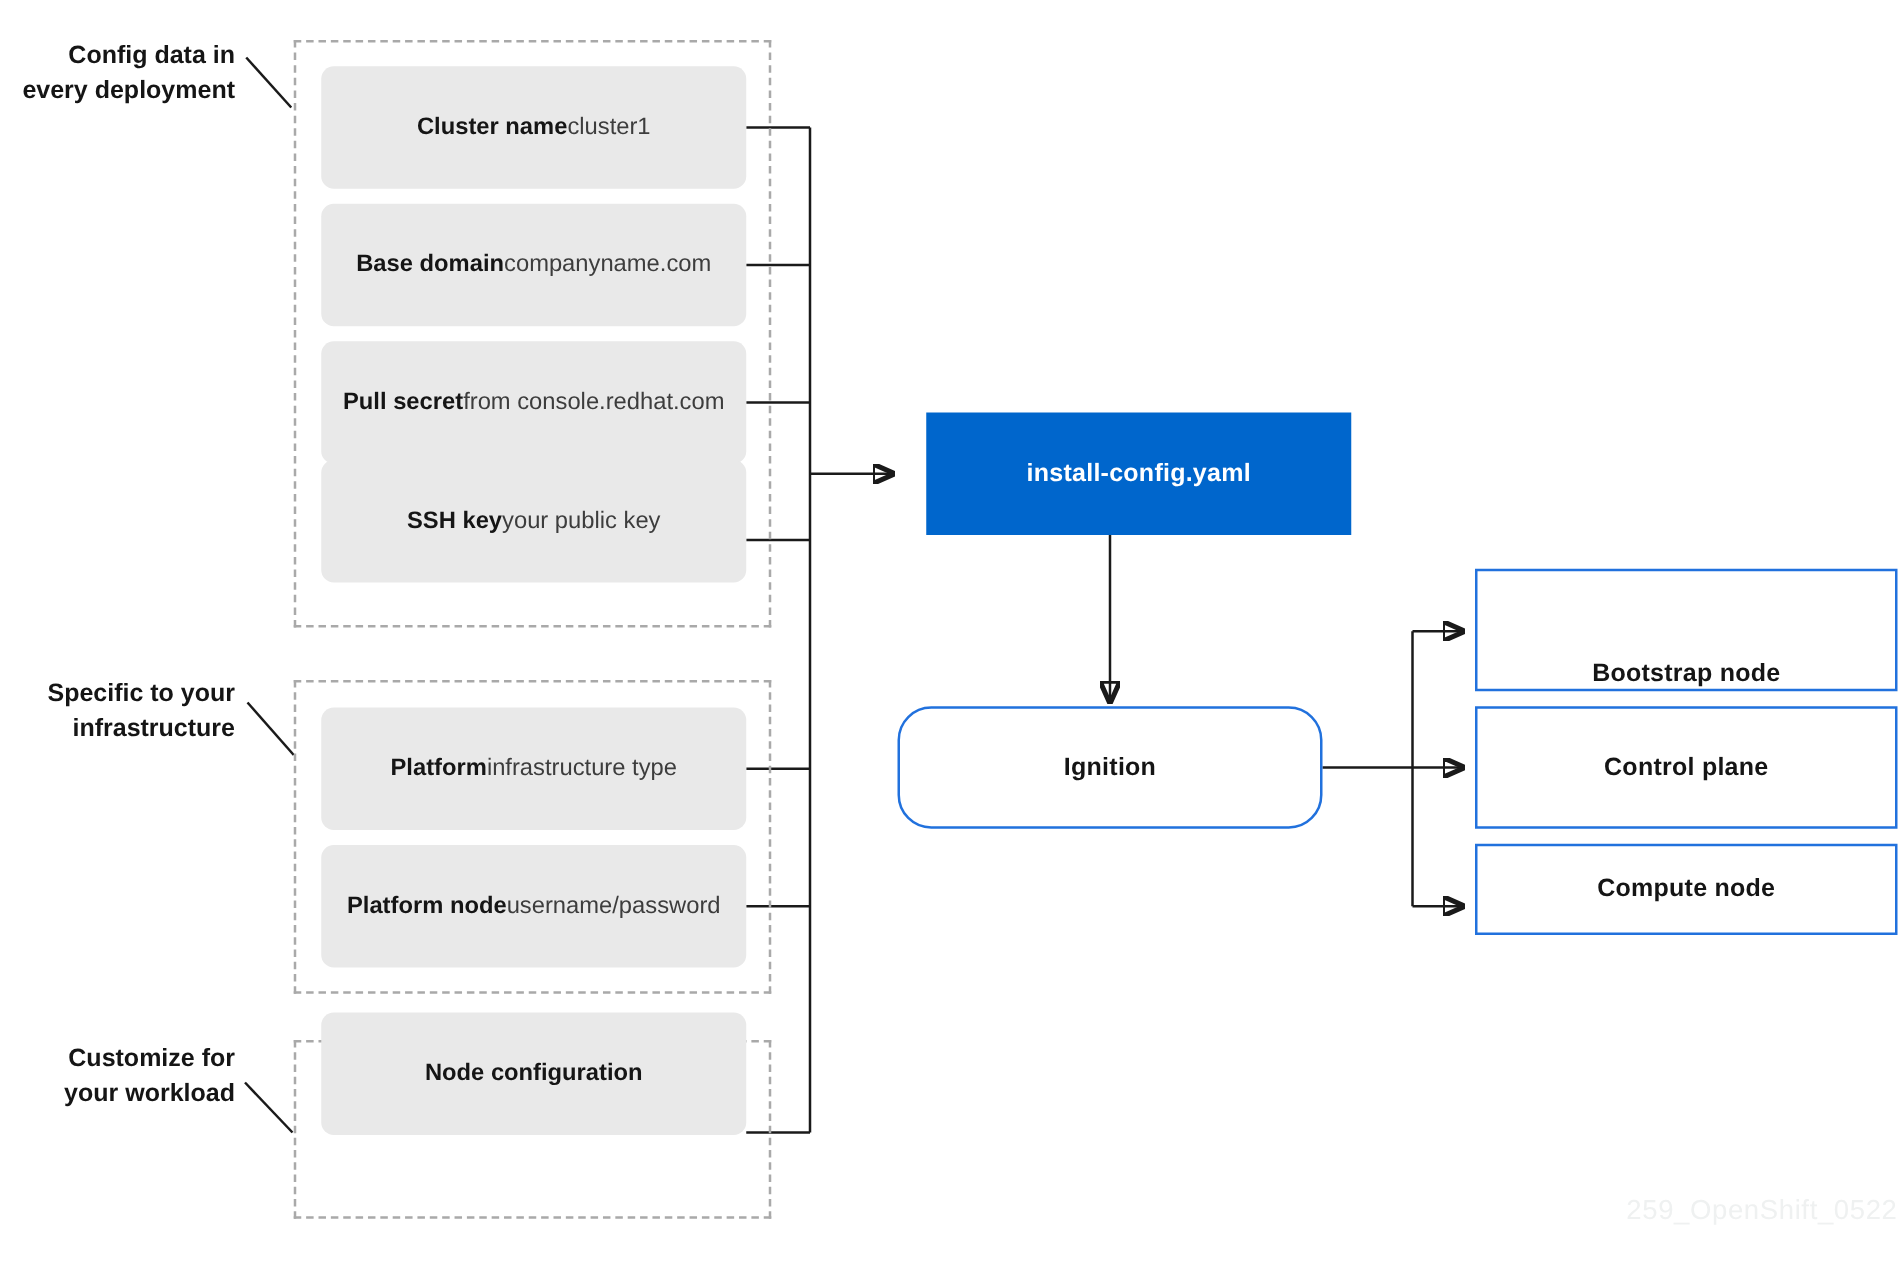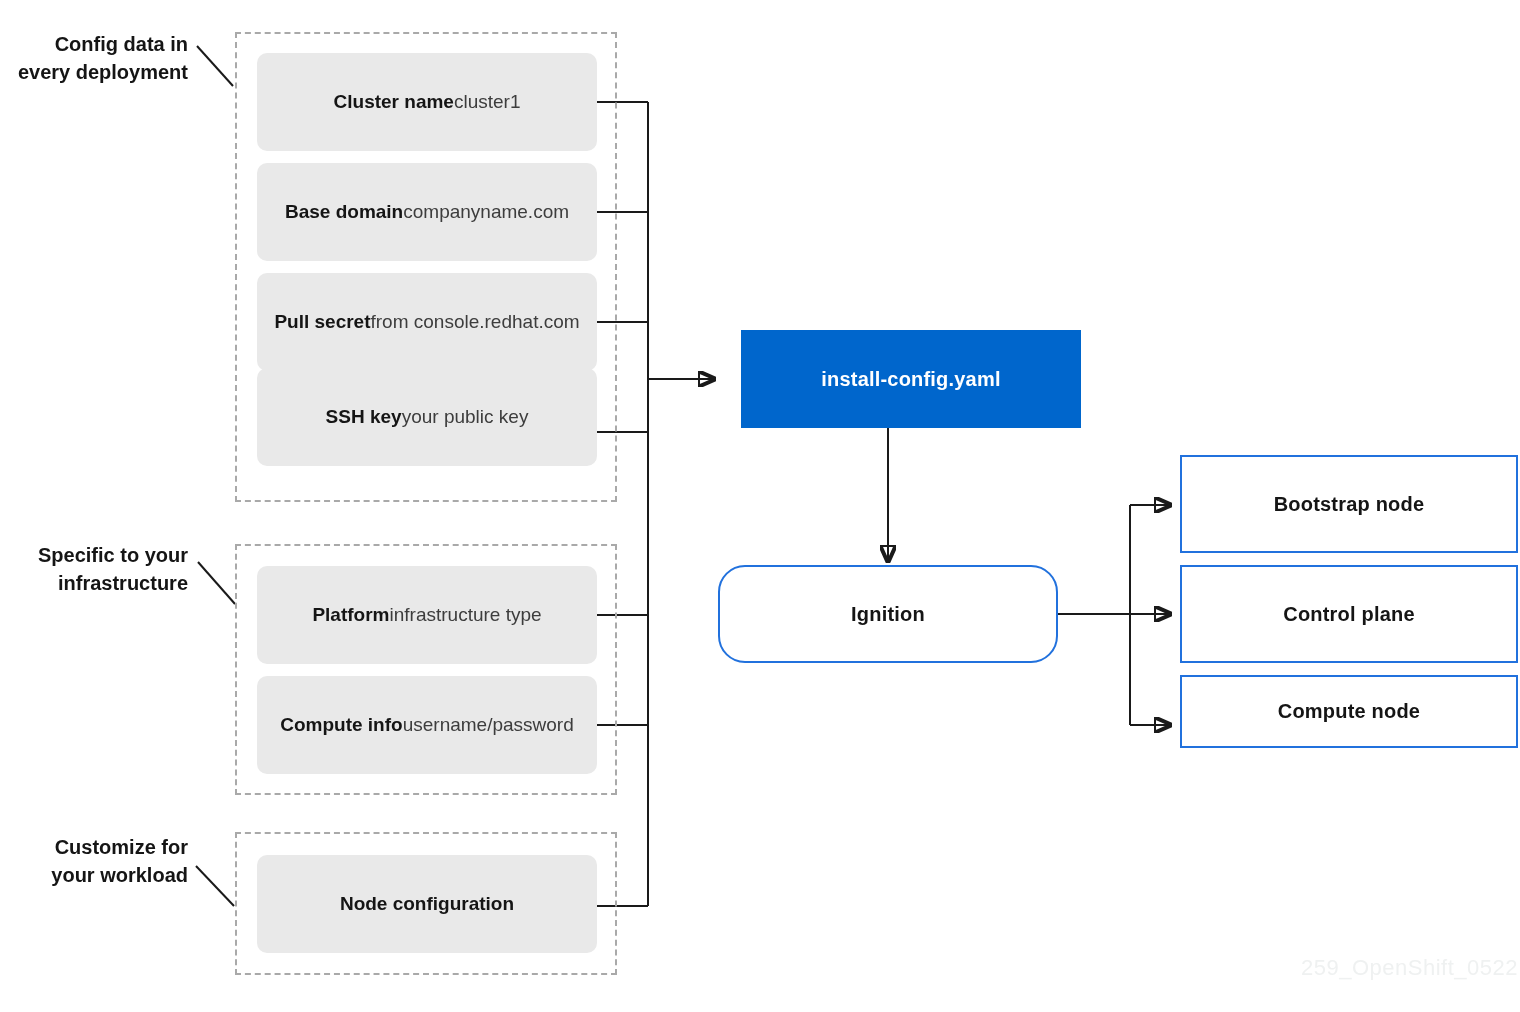--- a/index.html
+++ b/index.html
@@ -31,21 +31,21 @@
     position:absolute;left:718px;top:330px;width:340px;height:98px;background:var(--accent-blue);
     display:flex;align-items:center;justify-content:center;
     color:#ffffff;font-size:20px;font-weight:bold;letter-spacing:0.2px;margin-left:23px;
   }
   .node-box{
     position:absolute;background:#ffffff;border:2px solid var(--node-border-blue);
     display:flex;align-items:center;justify-content:center;
     color:var(--title-text);font-size:20px;font-weight:bold;letter-spacing:0.2px;
   }
   .node-box.ignition{left:718px;top:565px;width:340px;height:98px;border-radius:27px;}
-  .node-box.bootstrap{left:1180px;top:455px;width:338px;height:98px;}
+  .node-box.bootstrap{left:1180px;top:455px;width:338px;height:98px;align-items:flex-end;}
   .node-box.control{left:1180px;top:565px;width:338px;height:98px;}
   .node-box.compute{left:1180px;top:675px;width:338px;height:73px;}
   .annotation{
     position:absolute;left:0;width:188px;text-align:right;
     font-size:20px;line-height:28px;font-weight:bold;color:var(--title-text);
   }
   .annotation.a1{top:30px;}
   .annotation.a2{top:541px;}
   .annotation.a3{top:833px;}
   .watermark{
@@ -119,24 +119,24 @@
   </div>
   <div class="item" style="top:368px;">
     <div class="title">SSH key</div>
     <div class="sub">your public key</div>
   </div>
   <div class="item" style="top:566px;">
     <div class="title">Platform</div>
     <div class="sub">infrastructure type</div>
   </div>
   <div class="item" style="top:676px;">
-    <div class="title">Compute info</div>
+    <div class="title">Platform node</div>
     <div class="sub">username/password</div>
   </div>
-  <div class="item" style="top:855px;">
+  <div class="item" style="top:810px;">
     <div class="title">Node configuration</div>
   </div>
 
   <div class="blue-box">
     <span>install-config.yaml</span>
   </div>
   <div class="node-box ignition">
     <span>Ignition</span>
   </div>
 

